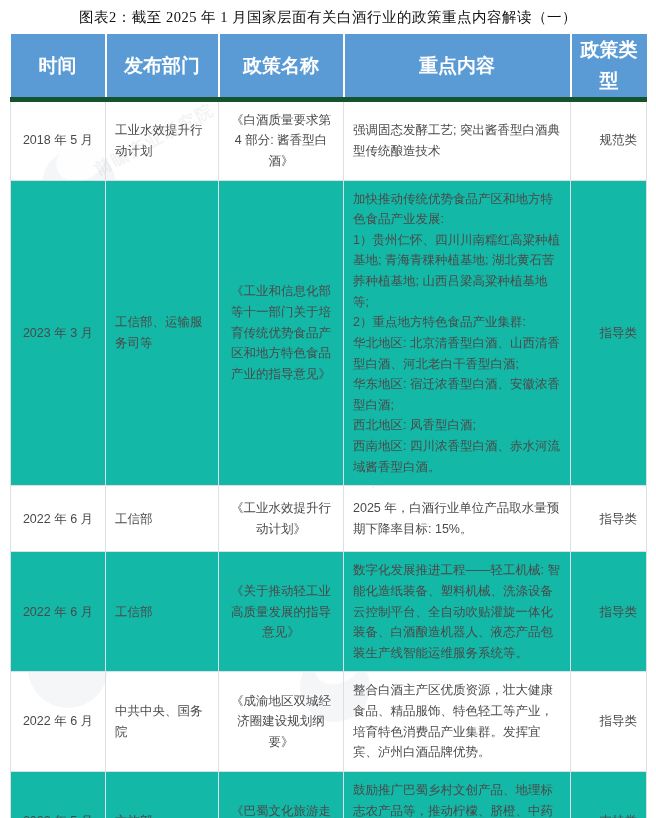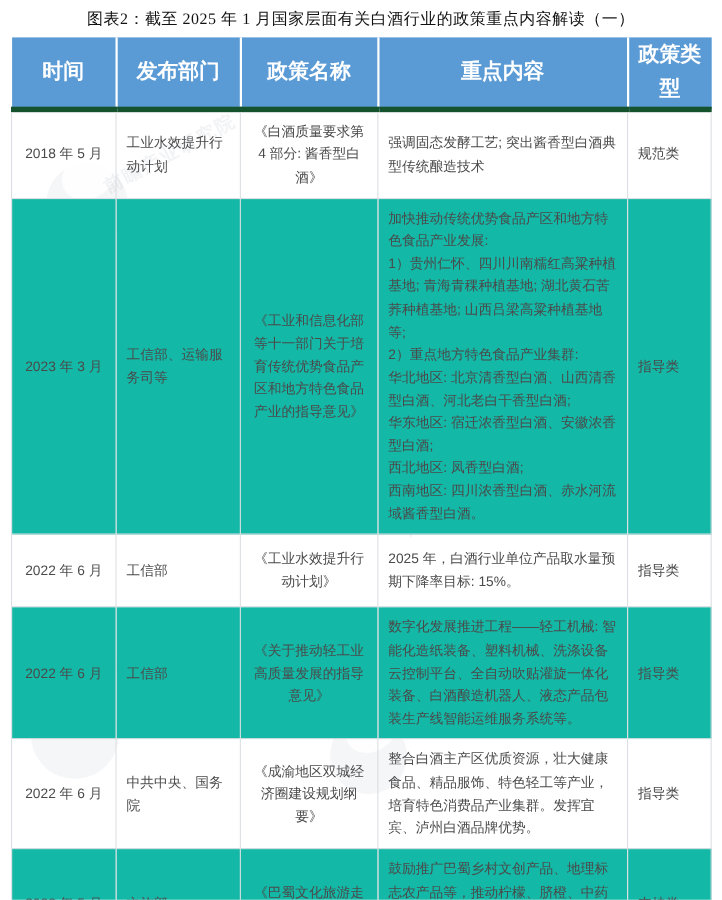--- a/index.html
+++ b/index.html
@@ -58,21 +58,21 @@
     padding: 8px 9px;
     vertical-align: middle;
     background-clip: padding-box;
   }
   tbody tr.alt td { background-color: #14b8a6; }
 
   td.cell-time   { text-align: center; white-space: nowrap; }
   td.cell-dept   { text-align: left; }
   td.cell-policy { text-align: center; }
   td.cell-content{ text-align: left; white-space: pre-line; }
-  td.cell-type   { text-align: left; white-space: nowrap; }
+  td.cell-type   { text-align: right; white-space: nowrap; }
 
   tr.row-3 td { height: 66px; }
   tr.row-1 td { height: 56px; }
 
   
   .wm { position: absolute; z-index: 1; pointer-events: none; }
   .wm-text {
     font-size: 17px;
     font-weight: bold;
     color: rgba(130, 140, 155, 0.10);

